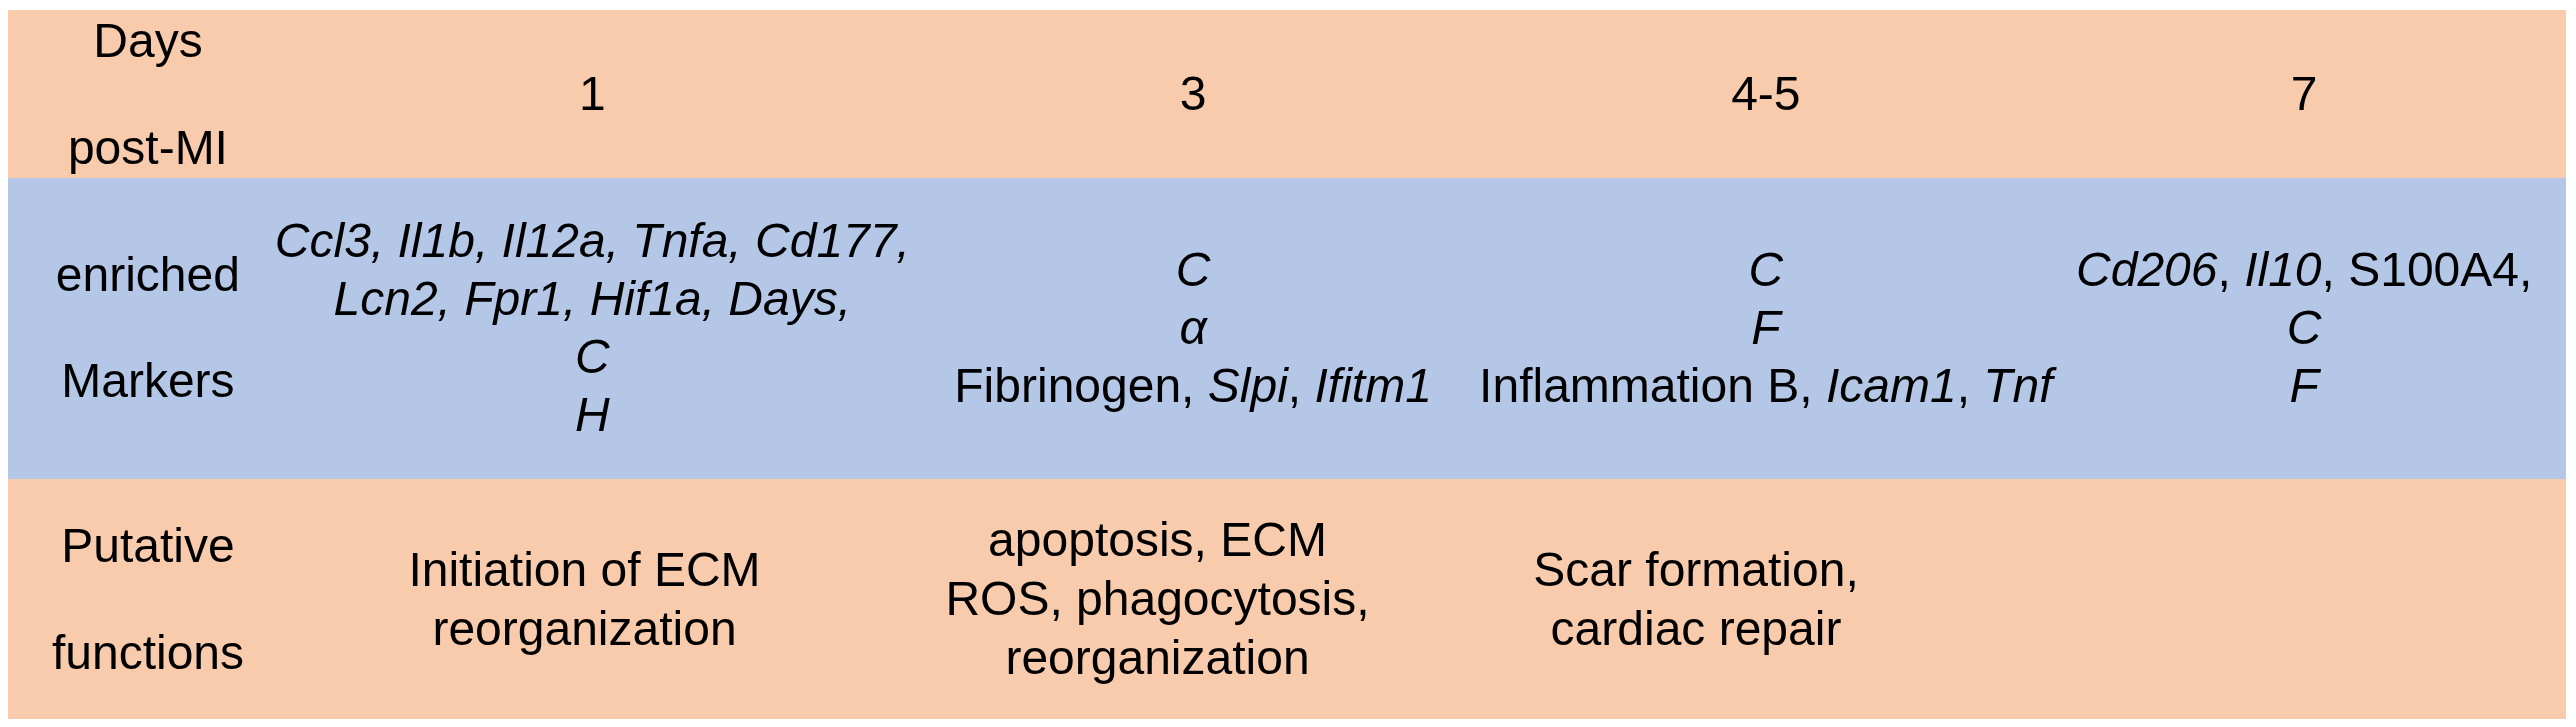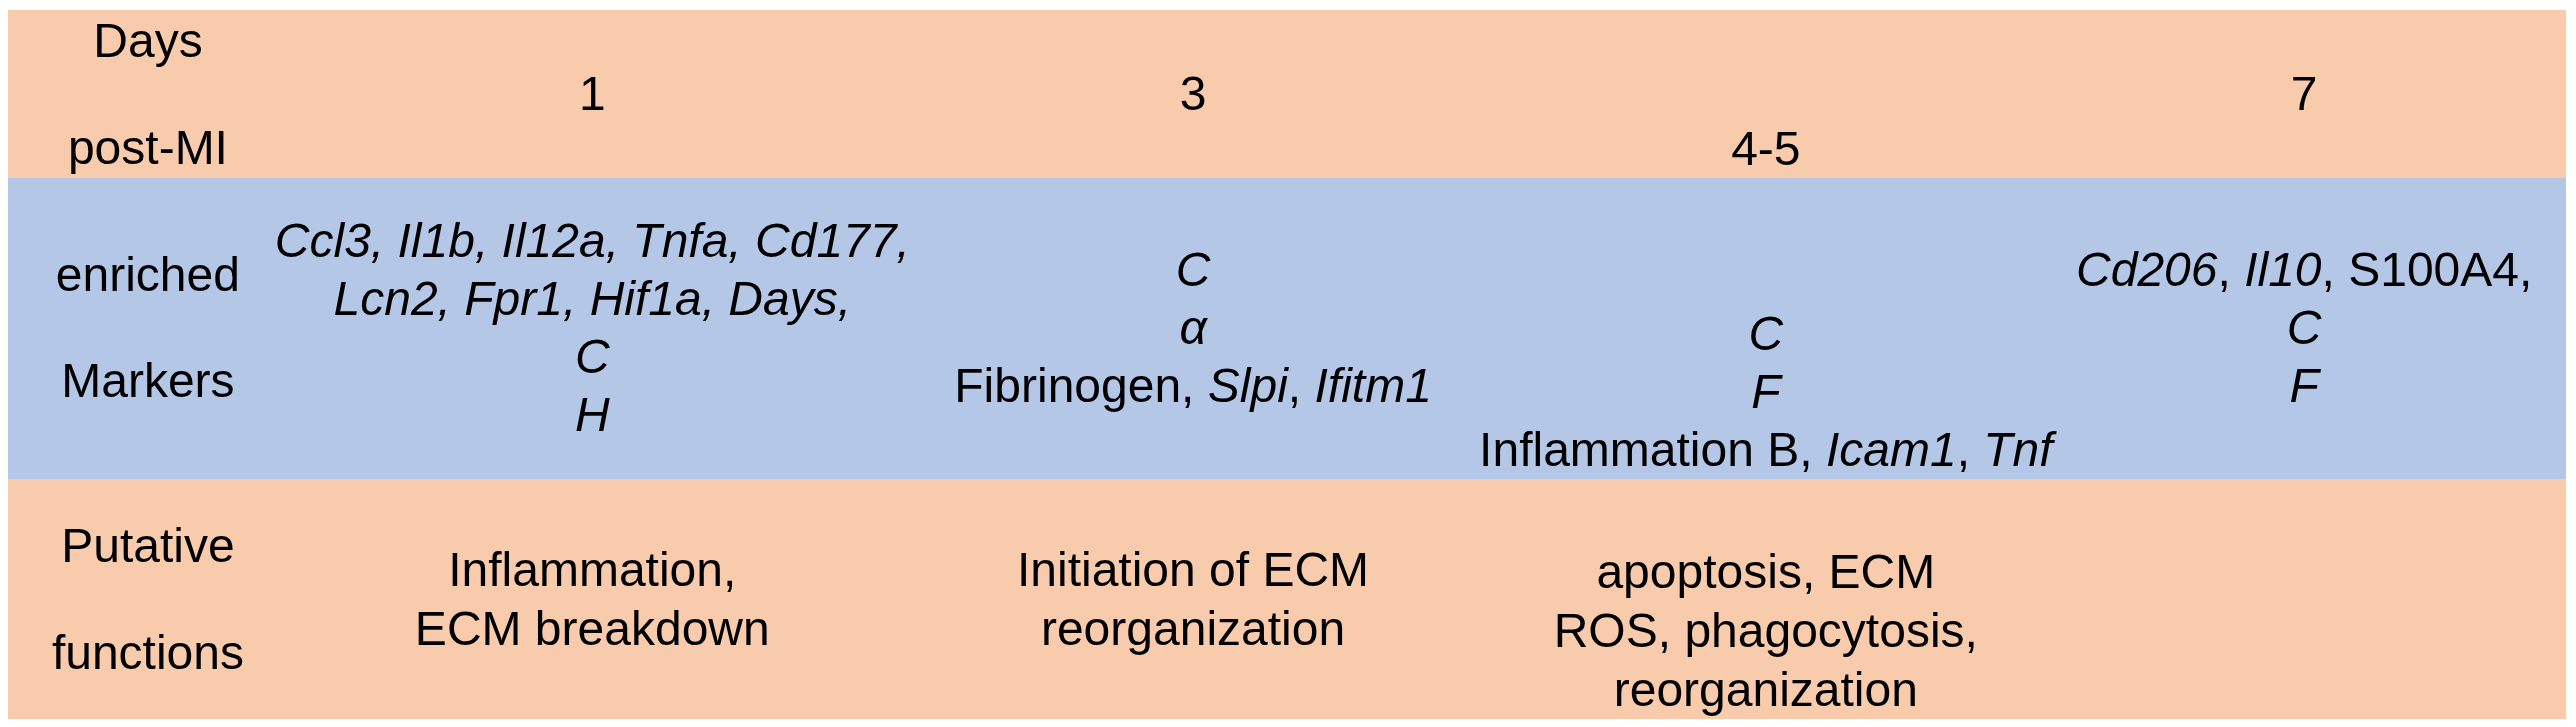--- a/index.html
+++ b/index.html
@@ -37,21 +37,21 @@
     align-items:center;
     text-align:center;
     font-size:48px;
     line-height:59px;
   }
   .row-markers .cell{ line-height:58px; }
   .cell div{ white-space:nowrap; }
   .col-0{ width:280px;gap:48px; }
   .col-1{ width:609px; }
   .col-2{ width:593px; }
-  .col-3{ width:553px;justify-content:flex-end; }
+  .col-3{ width:553px; }
   .col-4{ width:524px; }
   .it{ font-style:italic; }
 </style>
 </head>
 <body>
 
 <div class="stage">
 
   <div class="row row-header bg-orange">
     <div class="cell col-0">
@@ -98,31 +98,29 @@
         <div><span class="it">C</span></div>
         <div><span class="it">F</span></div>
       </div>
   </div>
 
   <div class="row row-functions bg-orange">
     <div class="cell col-0">
         <div>Putative</div>
         <div>functions</div>
       </div>
-    <div class="cell col-1">
-        <div>Inflammation,</div>
-        <div>ECM breakdown</div>
-      </div>
     <div class="cell col-2">
         <div>Initiation of ECM</div>
         <div>reorganization</div>
       </div>
     <div class="cell col-3">
         <div>apoptosis, ECM</div>
         <div>ROS, phagocytosis,</div>
         <div>reorganization</div>
       </div>
     <div class="cell col-4">
+        <div>Scar formation,</div>
+        <div>cardiac repair</div>
       </div>
   </div>
 
 </div>
 
 
 </body></html>

